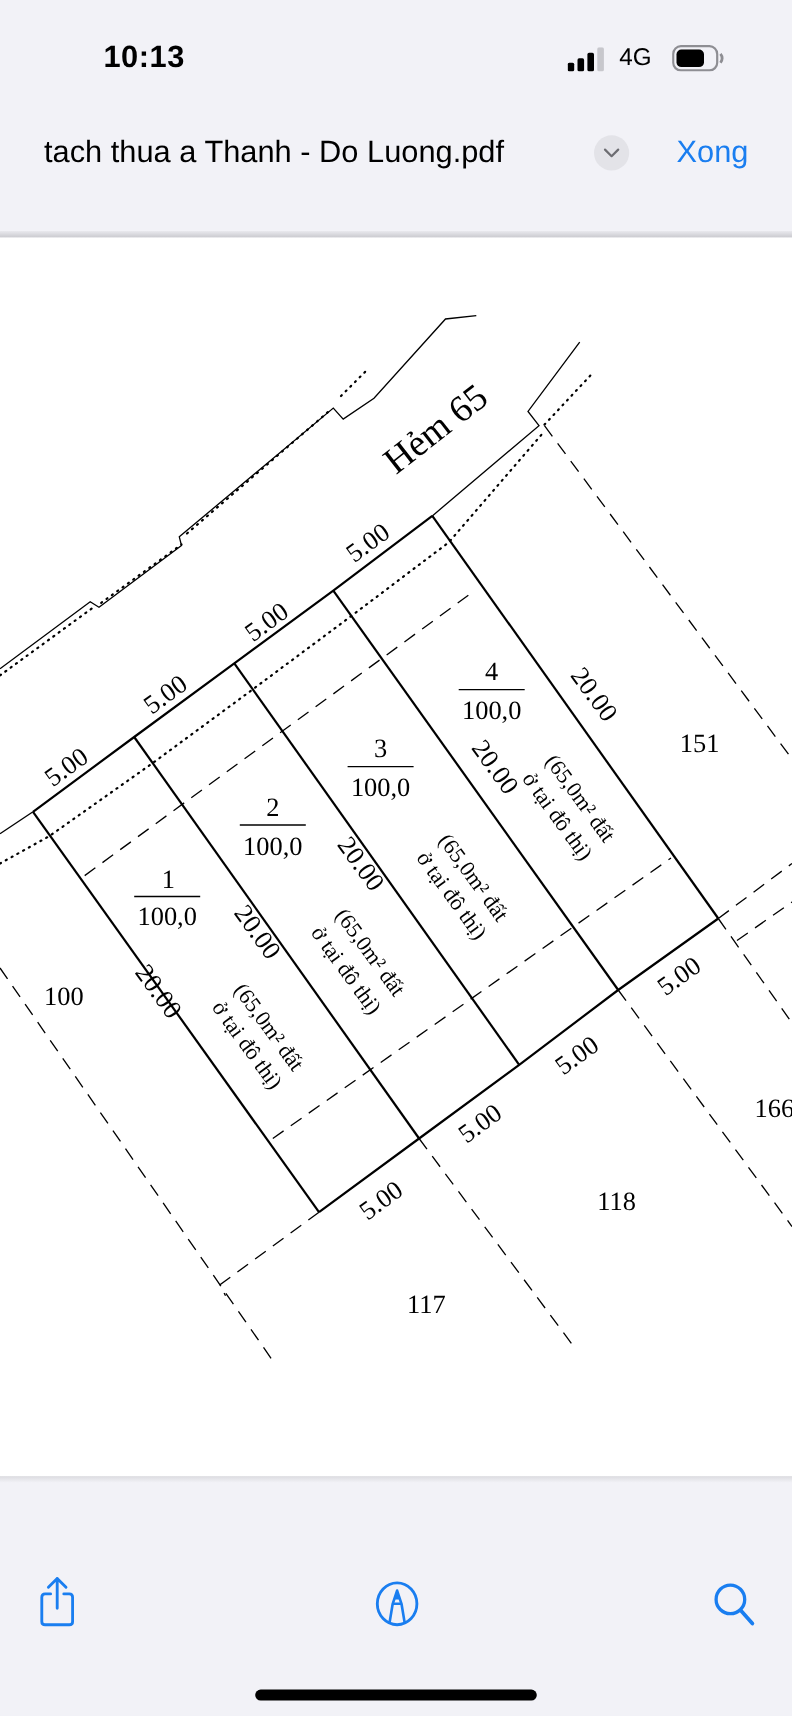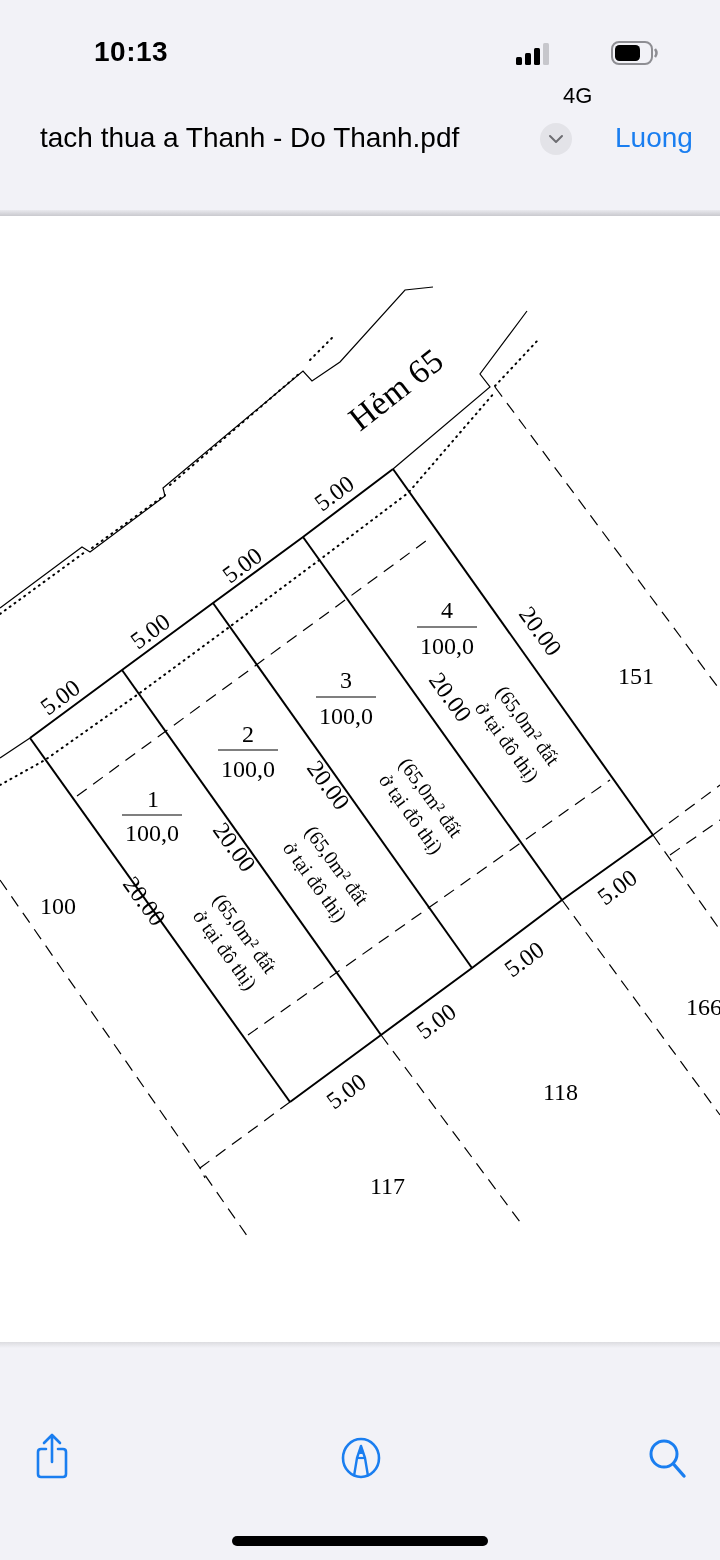--- a/index.html
+++ b/index.html
@@ -1,21 +1,21 @@
 <!DOCTYPE html>
 <html><head>
 <meta charset="utf-8">
 <style>
   * { box-sizing: border-box; margin: 0; padding: 0; }
   html, body { width: 720px; height: 1560px; overflow: hidden; background: #f2f2f7; }
   body { font-family: "Liberation Sans", sans-serif; position: relative; }
   .status-bar { position: absolute; top: 0; left: 0; width: 574px; height: 100px; }
   .time { position: absolute; left: 94px; top: 36px; font-size: 28px; font-weight: 600; color: #000; letter-spacing: 0.5px; }
   .signal { position: absolute; left: 516px; top: 43px; width: 36px; height: 22px; }
-  .network { position: absolute; left: 563px; top: 39px; font-size: 22px; font-weight: 500; color: #000; margin-top: 44px; }
+  .network { position: absolute; left: 563px; top: 39px; font-size: 22px; font-weight: 500; color: #000; }
   .battery { position: absolute; left: 611px; top: 41px; width: 48px; height: 24px; }
   .nav-bar { position: absolute; top: 100px; left: 0; width: 720px; height: 114px; }
   .doc-title { position: absolute; left: 40px; top: 22px; font-size: 28px; font-weight: 500; color: #000; white-space: nowrap; }
   .title-chevron { position: absolute; left: 540px; top: 23px; width: 32px; height: 32px; border-radius: 50%; background: #e3e3e8; display: flex; align-items: center; justify-content: center; }
   .done-button { position: absolute; left: 615px; top: 22px; font-size: 28px; font-weight: 500; color: #1a7ef0; cursor: pointer; }
   .nav-divider { position: absolute; top: 210px; left: 0; width: 720px; height: 6px; background: linear-gradient(#e9e9ee, #c9c9ce); }
   .page { position: absolute; top: 216px; left: 0; width: 720px; height: 1126px; background: #ffffff; overflow: hidden; }
   .page-bottom-shadow { position: absolute; top: 1342px; left: 0; width: 720px; height: 6px; background: linear-gradient(#dcdce0, #f2f2f7); }
   .toolbar { position: absolute; top: 1348px; left: 0; width: 720px; height: 212px; }
   .tb-btn { position: absolute; width: 48px; height: 48px; display: flex; align-items: center; justify-content: center; cursor: pointer; }
@@ -35,27 +35,27 @@
   </svg>
   <div class="network">4G</div>
   <svg class="battery" viewBox="0 0 48 24">
     <rect x="1" y="1" width="40" height="22" rx="7" fill="none" stroke="#8e8e93" stroke-width="2"></rect>
     <rect x="4" y="4" width="25" height="16" rx="4.5" fill="#000"></rect>
     <path d="M44 8 Q47 12 44 16" stroke="#8e8e93" stroke-width="2.5" fill="none"></path>
   </svg>
 </div>
 
 <div class="nav-bar">
-  <div class="doc-title">tach thua a Thanh - Do Thanh.pdf</div>
+  <div class="doc-title">tach thua a Thanh - Do Luong.pdf</div>
   <div class="title-chevron">
     <svg width="16" height="10" viewBox="0 0 16 10">
       <path d="M2 2 L8 8 L14 2" stroke="#6d6d72" stroke-width="2" fill="none" stroke-linecap="round" stroke-linejoin="round"></path>
     </svg>
   </div>
-  <div class="done-button">Luong</div>
+  <div class="done-button">Xong</div>
 </div>
 <div class="nav-divider"></div>
 
 <div class="page">
   <svg width="720" height="1126" viewBox="0 216 720 1126">
     <g stroke="#000" fill="none">
 
       <g stroke-width="1.2">
         <path d="M0 608 L82 547 L90 552 L165 496 L163 488 L303 371 L312 381 L340 362 L405 290 L433 287"></path>
       </g>

